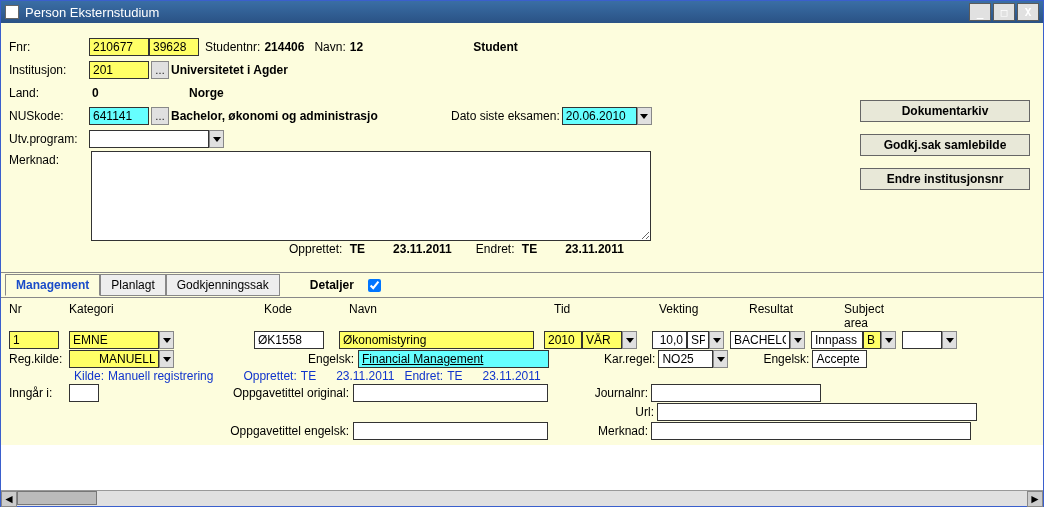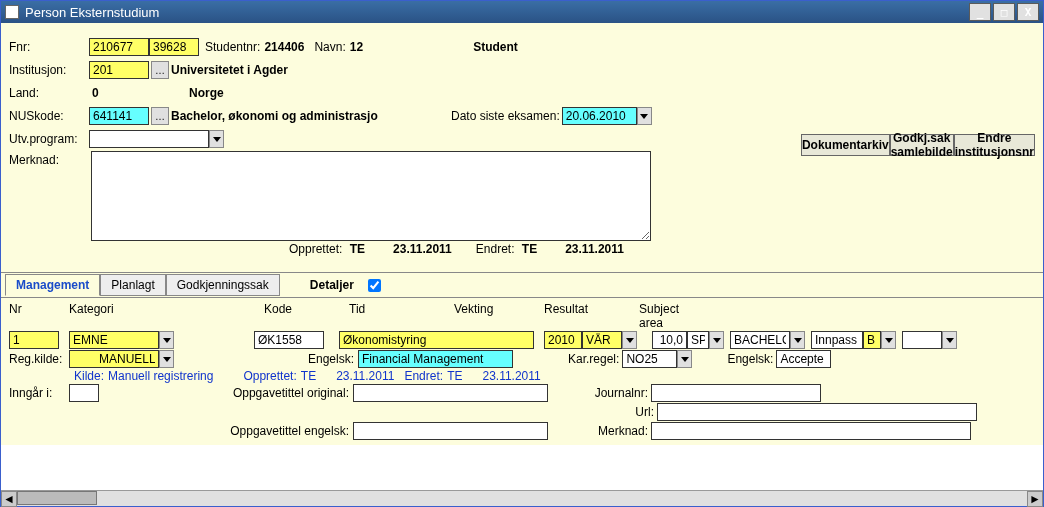--- a/index.html
+++ b/index.html
@@ -5,21 +5,21 @@
   * { box-sizing: border-box; font-family: Arial, sans-serif; font-size: 12px; }
   body { margin: 0; padding: 0; background: #fff; }
   .window { width: 1044px; height: 507px; border: 1px solid #3a5fcd; background: #fff; position: relative; }
   .titlebar { height: 22px; background: linear-gradient(to bottom, #3a6ea5, #2a5285); color: #fff; display: flex; align-items: center; padding: 0 4px; }
   .titlebar-icon { width: 14px; height: 14px; background: #fff; border: 1px solid #666; margin-right: 6px; }
   .titlebar-text { flex: 1; font-size: 13px; }
   .titlebar-btns { display: flex; }
   .titlebar-btn { width: 22px; height: 18px; background: #e1e1e1; border: 1px solid #5a5a5a; margin-left: 2px; display:flex; align-items:center; justify-content:center; font-family: monospace; font-size:11px; font-weight:bold; cursor:pointer; }
   .upper { background: #fdfddd; padding: 12px 8px; display:flex; }
   .upper-left { flex:1; }
-  .upper-right { width: 180px; display:flex; flex-direction:row; justify-content:flex-end; padding-bottom:6px; gap:0; align-items:center; }
+  .upper-right { width: 180px; display:flex; flex-direction:column; justify-content:center; padding-bottom:6px; gap:12px; align-items:center; }
   .row { display:flex; align-items:center; height: 22px; margin: 1px 0; }
   .lbl { display:inline-block; font-size:12px; }
   .fld { height:18px; border:1px solid #333; background:#fff; font-size:12px; padding:1px 3px; }
   .fld.yellow { background: #ffff66; }
   .fld.cyan { background: #66ffff; }
   .lookup-btn { width:18px; height:18px; border:1px solid #888; background:#e0e0e0; display:inline-flex; align-items:center; justify-content:center; font-size:10px; cursor:pointer; margin:0 2px; }
   .bold { font-weight:bold; }
   .dd-btn { width:15px; height:18px; border:1px solid #888; background:#e0e0e0; display:inline-flex; align-items:center; justify-content:center; cursor:pointer; }
   .dd-tri { width:0;height:0;border-left:4px solid transparent;border-right:4px solid transparent;border-top:5px solid #000; }
   .merk-box { width:560px; height:90px; border:1px solid #333; background:#fff; margin-left:2px; }
@@ -120,20 +120,21 @@
     <div class="tab">Godkjenningssak</div>
     <span class="tab detail-lbl">Detaljer</span>
     <input type="checkbox" class="chk" checked="" style="">
   </div>
 
   <div class="grid-area">
     <div class="hdrs">
       <span class="hdr-cell" style="width:60px">Nr</span>
       <span class="hdr-cell" style="width:195px">Kategori</span>
       <span class="hdr-cell" style="width:85px">Kode</span>
+      <span class="hdr-cell" style="width:205px">Navn</span>
       <span class="hdr-cell" style="width:105px">Tid</span>
       <span class="hdr-cell" style="width:90px">Vekting</span>
       <span class="hdr-cell" style="width:95px">Resultat</span>
       <span class="hdr-cell" style="width:60px">Subject area</span>
     </div>
 
     <div class="data-row">
       <input class="fld yellow" style="width: 50px;" value="1">
       <span style="width:10px"></span>
       <input class="fld yellow" style="width: 90px;" value="EMNE">
@@ -175,21 +176,21 @@
     </div>
 
     <div class="data-row">
       <span class="lbl" style="width:60px">Reg.kilde:</span>
       <input class="fld yellow" style="width: 90px; padding-left: 29px;" value="MANUELL">
       <span class="dd-btn">
           <span class="dd-tri"></span>
         </span>
       <span style="width:130px"></span>
       <span class="lbl" style="width:50px;text-align:right;margin-right:4px">Engelsk:</span>
-      <input class="fld cyan" style="width: 155px;" value="Financial Management">
+      <input class="fld cyan" style="width: 191px; text-decoration: underline;" value="Financial Management">
       <span style="width:55px"></span>
       <span class="lbl">Kar.regel:</span>
       <input class="fld" style="width: 55px; margin-left: 3px;" value="NO25">
       <span class="dd-btn">
           <span class="dd-tri"></span>
         </span>
       <span style="width:35px"></span>
       <span class="lbl">Engelsk:</span>
       <input class="fld" style="width: 55px; margin-left: 3px;" value="Accepte">
     </div>

